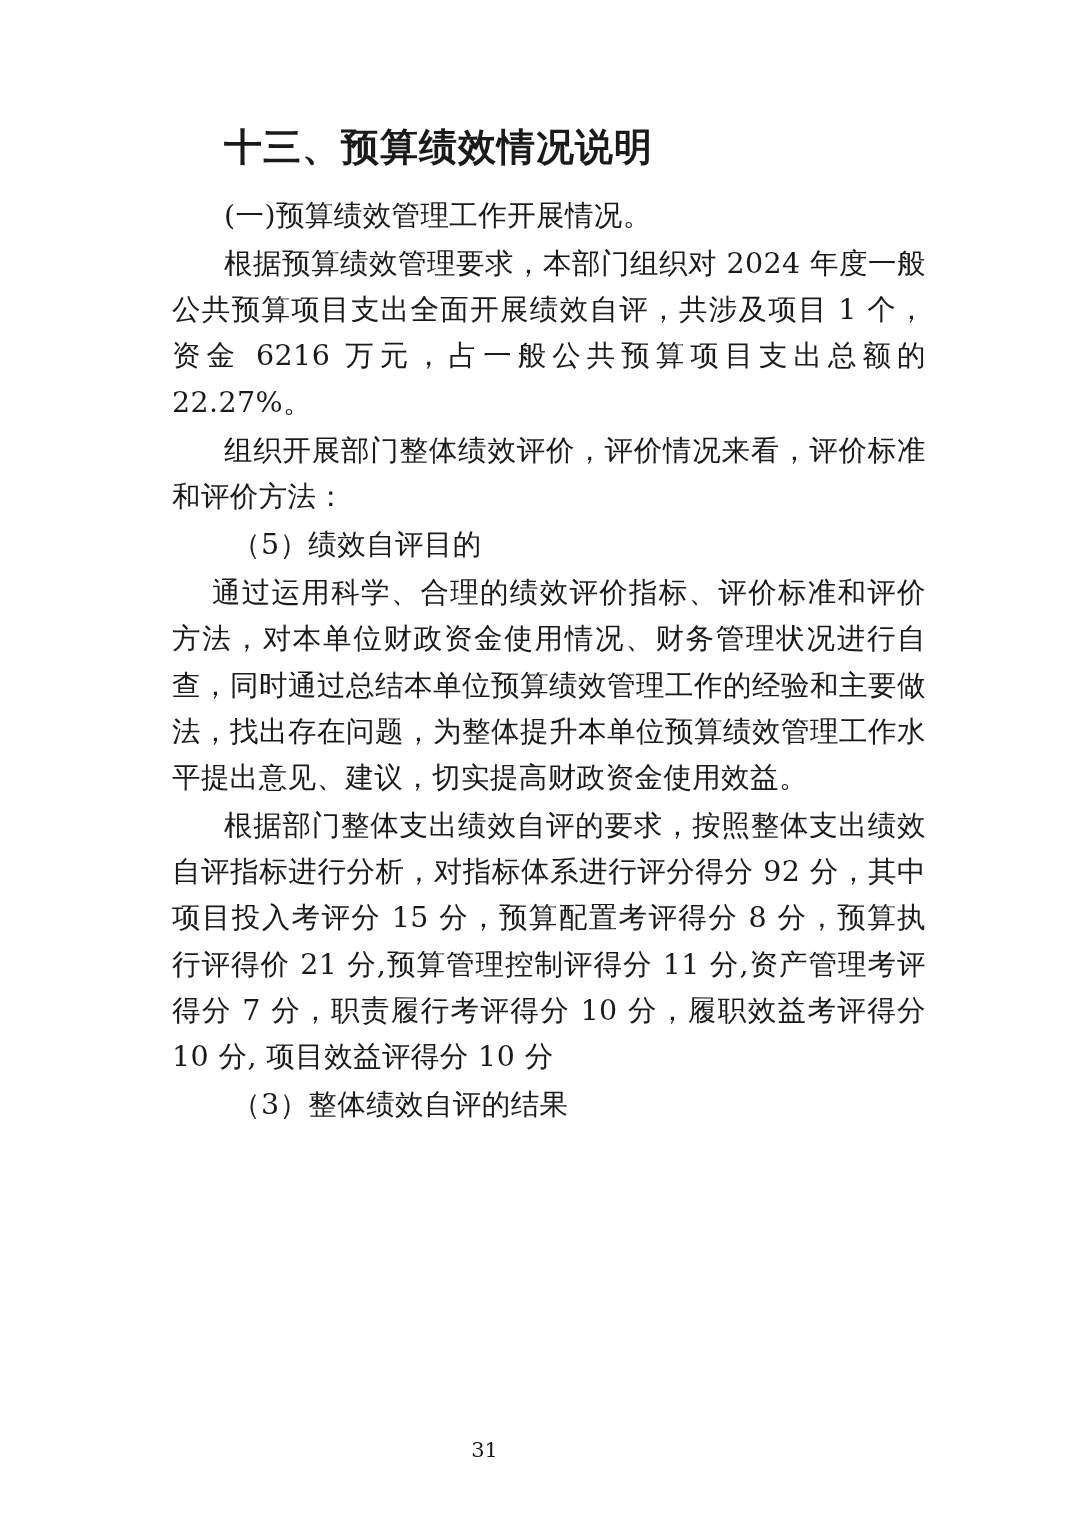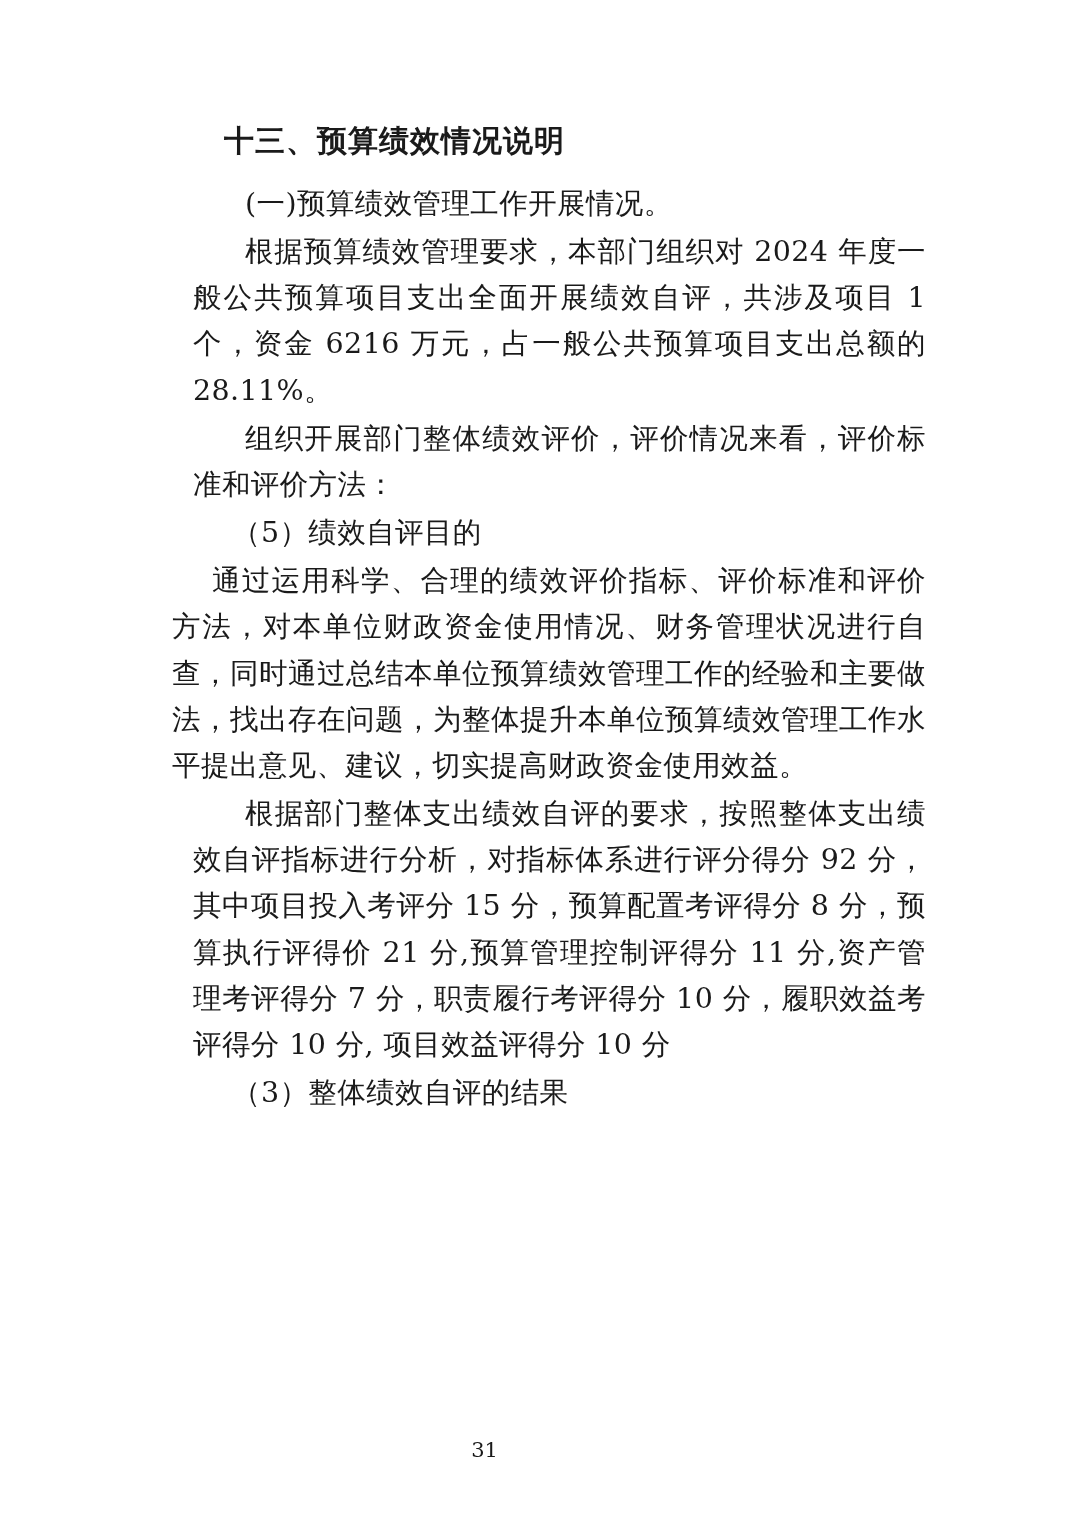--- a/index.html
+++ b/index.html
@@ -21,37 +21,36 @@
     left: 0;
     width: 1074px;
     height: 1520px;
     box-sizing: border-box;
     padding: 118px 148px 60px 172px;
   }
   .doc-body {
     position: relative;
   }
   .heading {
-    font-size: 30px;
+    font-size: 38px;
     font-weight: bold;
     letter-spacing: 1px;
     line-height: 1.5;
     margin: 0 0 18px 52px;
   }
   .para {
     font-size: 28.5px;
     line-height: 1.62;
     margin: 0 0 2px 0;
     text-align: justify;
     text-justify: inter-ideograph;
     letter-spacing: 0.4px;
   }
   .indent1 {
     text-indent: 52px;
-    margin-left: 21px;
   }
   .indent-half {
     text-indent: 40px;
   }
   .indent-wide {
     text-indent: 60px;
   }
   .tight {
     margin-bottom: 0;
   }
@@ -69,21 +68,21 @@
 </head>
 <body>
 
 <div class="page">
   <div class="doc-body">
 
     <h1 class="heading">十三、预算绩效情况说明</h1>
 
     <p class="para indent1">(一)预算绩效管理工作开展情况。</p>
 
-    <p class="para indent1">根据预算绩效管理要求，本部门组织对 2024 年度一般公共预算项目支出全面开展绩效自评，共涉及项目 1 个，资金 6216 万元，占一般公共预算项目支出总额的 28.11%。</p>
+    <p class="para indent1">根据预算绩效管理要求，本部门组织对 2024 年度一般公共预算项目支出全面开展绩效自评，共涉及项目 1 个，资金 6216 万元，占一般公共预算项目支出总额的 22.27%。</p>
 
     <p class="para indent1">组织开展部门整体绩效评价，评价情况来看，评价标准和评价方法：</p>
 
     <p class="para indent-wide">（5）绩效自评目的</p>
 
     <p class="para indent-half">通过运用科学、合理的绩效评价指标、评价标准和评价方法，对本单位财政资金使用情况、财务管理状况进行自查，同时通过总结本单位预算绩效管理工作的经验和主要做法，找出存在问题，为整体提升本单位预算绩效管理工作水平提出意见、建议，切实提高财政资金使用效益。</p>
 
 
     <p class="para indent1">根据部门整体支出绩效自评的要求，按照整体支出绩效自评指标进行分析，对指标体系进行评分得分 92 分，其中项目投入考评分 15 分，预算配置考评得分 8 分，预算执行评得价 21 分,预算管理控制评得分 11 分,资产管理考评得分 7 分，职责履行考评得分 10 分，履职效益考评得分 10 分, 项目效益评得分 10 分</p>
 

